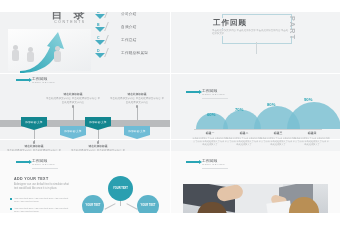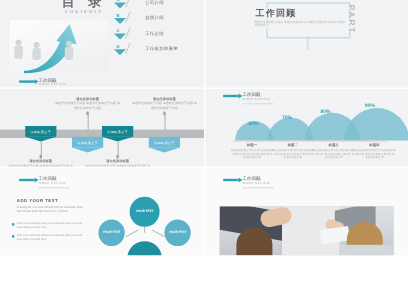--- a/index.html
+++ b/index.html
@@ -9,20 +9,21 @@
     font-family:"Liberation Sans","DejaVu Sans",sans-serif;
     overflow:hidden;
   }
   .sheet{position:relative;width:340px;height:213px;}
 
   
   .slide{
     position:absolute;
     background:#f2f3f4;
     overflow:hidden;
+    margin-top:12px;
   }
   .slide.white{background:#fafafa;}
 
   
   #slide-toc{left:0;top:0;width:170px;height:73px;background:#f1f2f3;}
   .toc-title{
     position:absolute;left:34px;top:-4px;width:72px;text-align:center;
     font-size:11px;letter-spacing:4px;color:#6d6f72;font-weight:bold;
     line-height:12px;
   }

